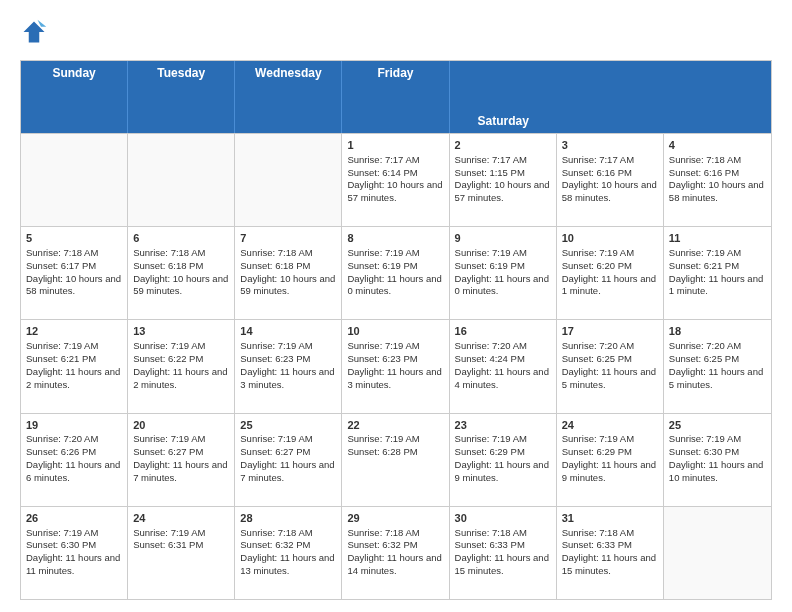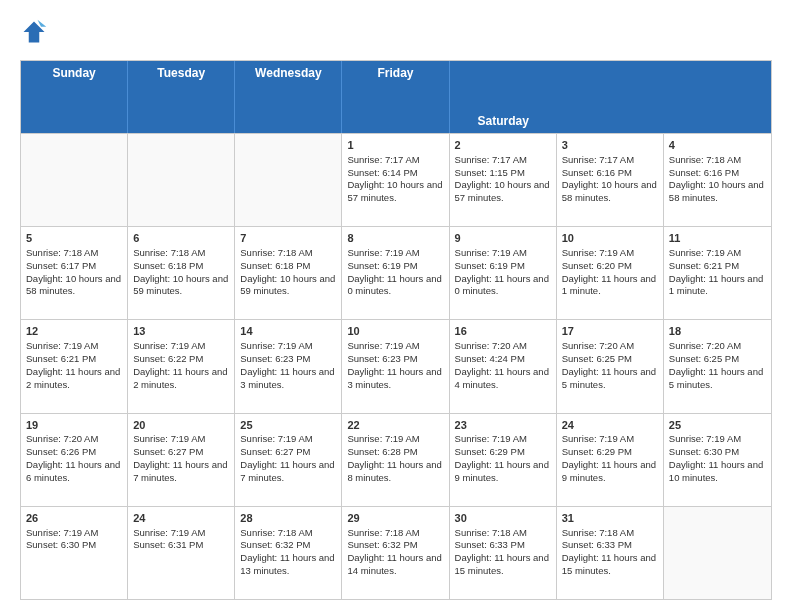--- a/index.html
+++ b/index.html
@@ -268,21 +268,20 @@
           <div class="cal-cell">
             <span class="day-num">25</span>
             <div>Sunrise: 7:19 AM</div>
             <div>Sunset: 6:27 PM</div>
             <div>Daylight: 11 hours and 7 minutes.</div>
           </div>
           <div class="cal-cell">
             <span class="day-num">22</span>
             <div>Sunrise: 7:19 AM</div>
             <div>Sunset: 6:28 PM</div>
-            <div>Daylight: 11 hours and 8 minutes.</div>
           </div>
           <div class="cal-cell">
             <span class="day-num">23</span>
             <div>Sunrise: 7:19 AM</div>
             <div>Sunset: 6:29 PM</div>
             <div>Daylight: 11 hours and 9 minutes.</div>
           </div>
           <div class="cal-cell">
             <span class="day-num">24</span>
             <div>Sunrise: 7:19 AM</div>
@@ -294,20 +293,21 @@
             <div>Sunrise: 7:19 AM</div>
             <div>Sunset: 6:30 PM</div>
             <div>Daylight: 11 hours and 10 minutes.</div>
           </div>
         </div>
         <div class="cal-week">
           <div class="cal-cell">
             <span class="day-num">26</span>
             <div>Sunrise: 7:19 AM</div>
             <div>Sunset: 6:30 PM</div>
+            <div>Daylight: 11 hours and 11 minutes.</div>
           </div>
           <div class="cal-cell">
             <span class="day-num">24</span>
             <div>Sunrise: 7:19 AM</div>
             <div>Sunset: 6:31 PM</div>
           </div>
           <div class="cal-cell">
             <span class="day-num">28</span>
             <div>Sunrise: 7:18 AM</div>
             <div>Sunset: 6:32 PM</div>

